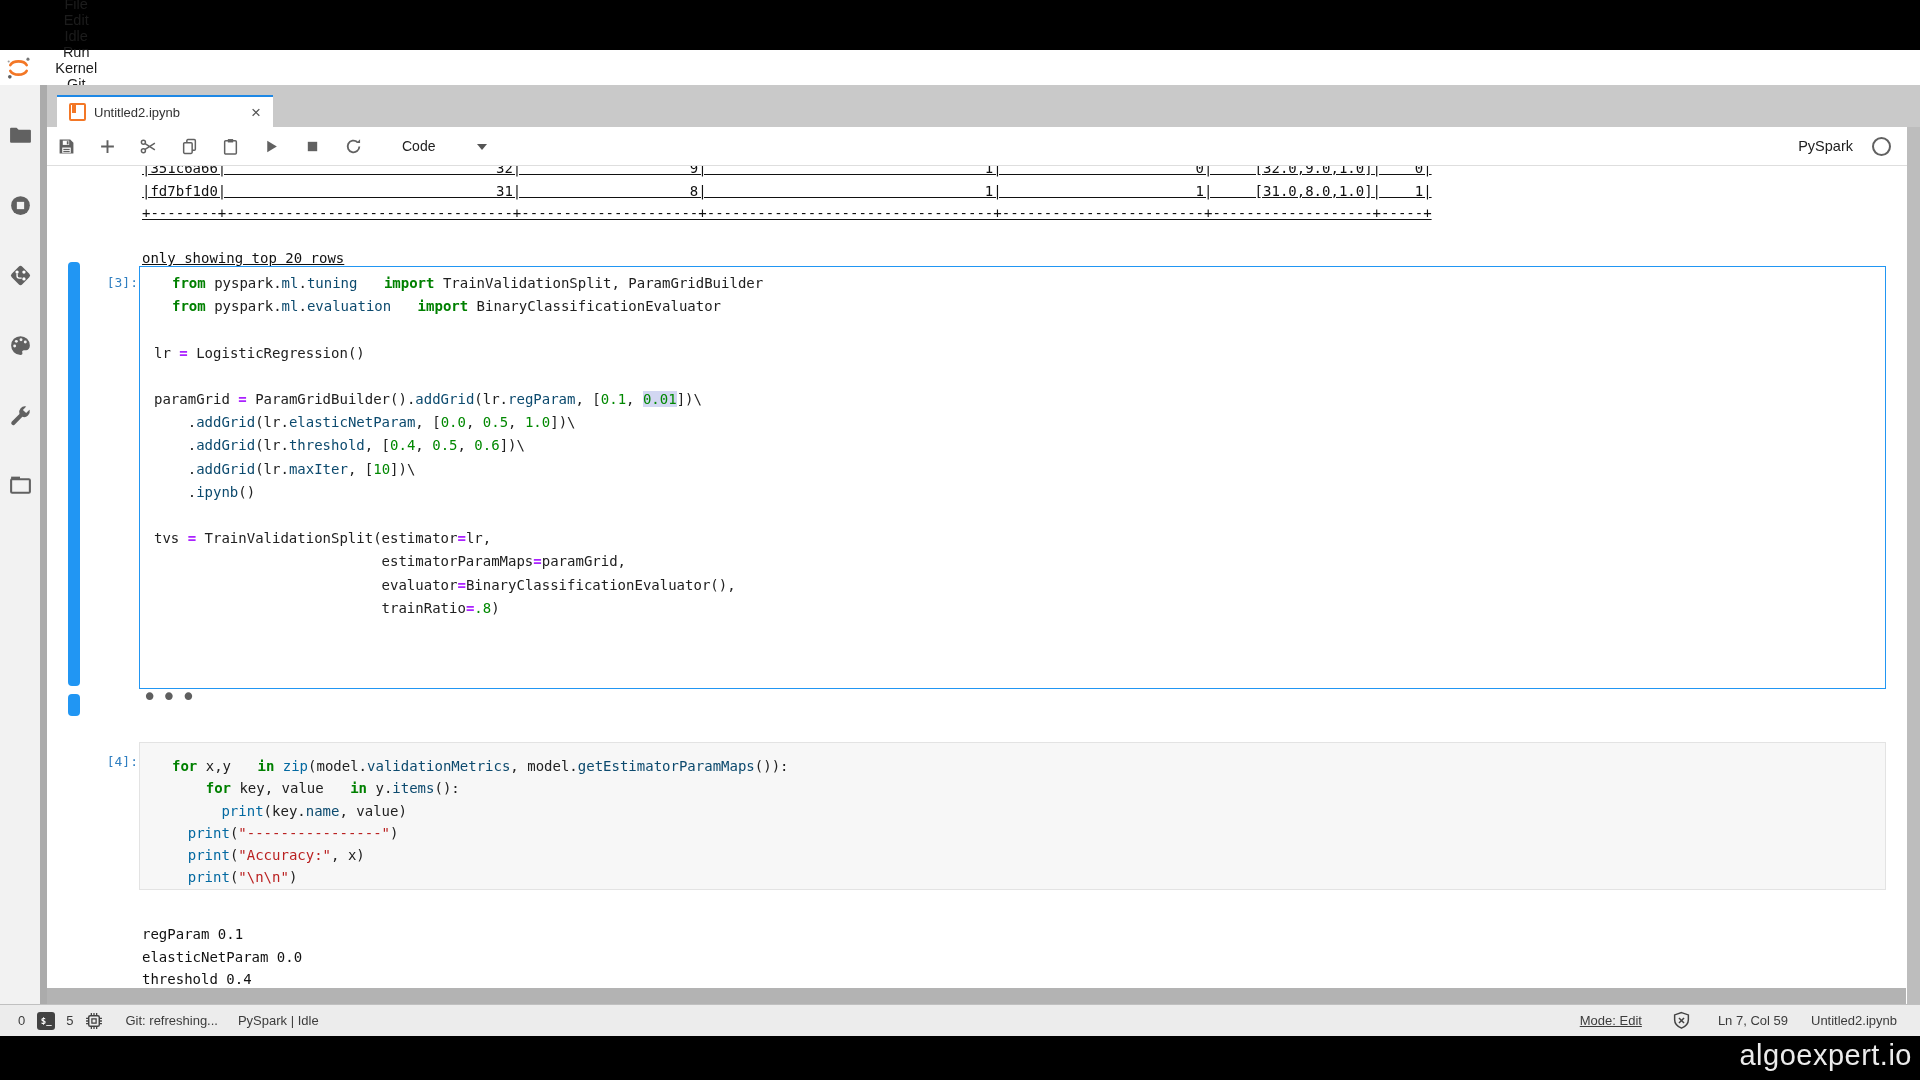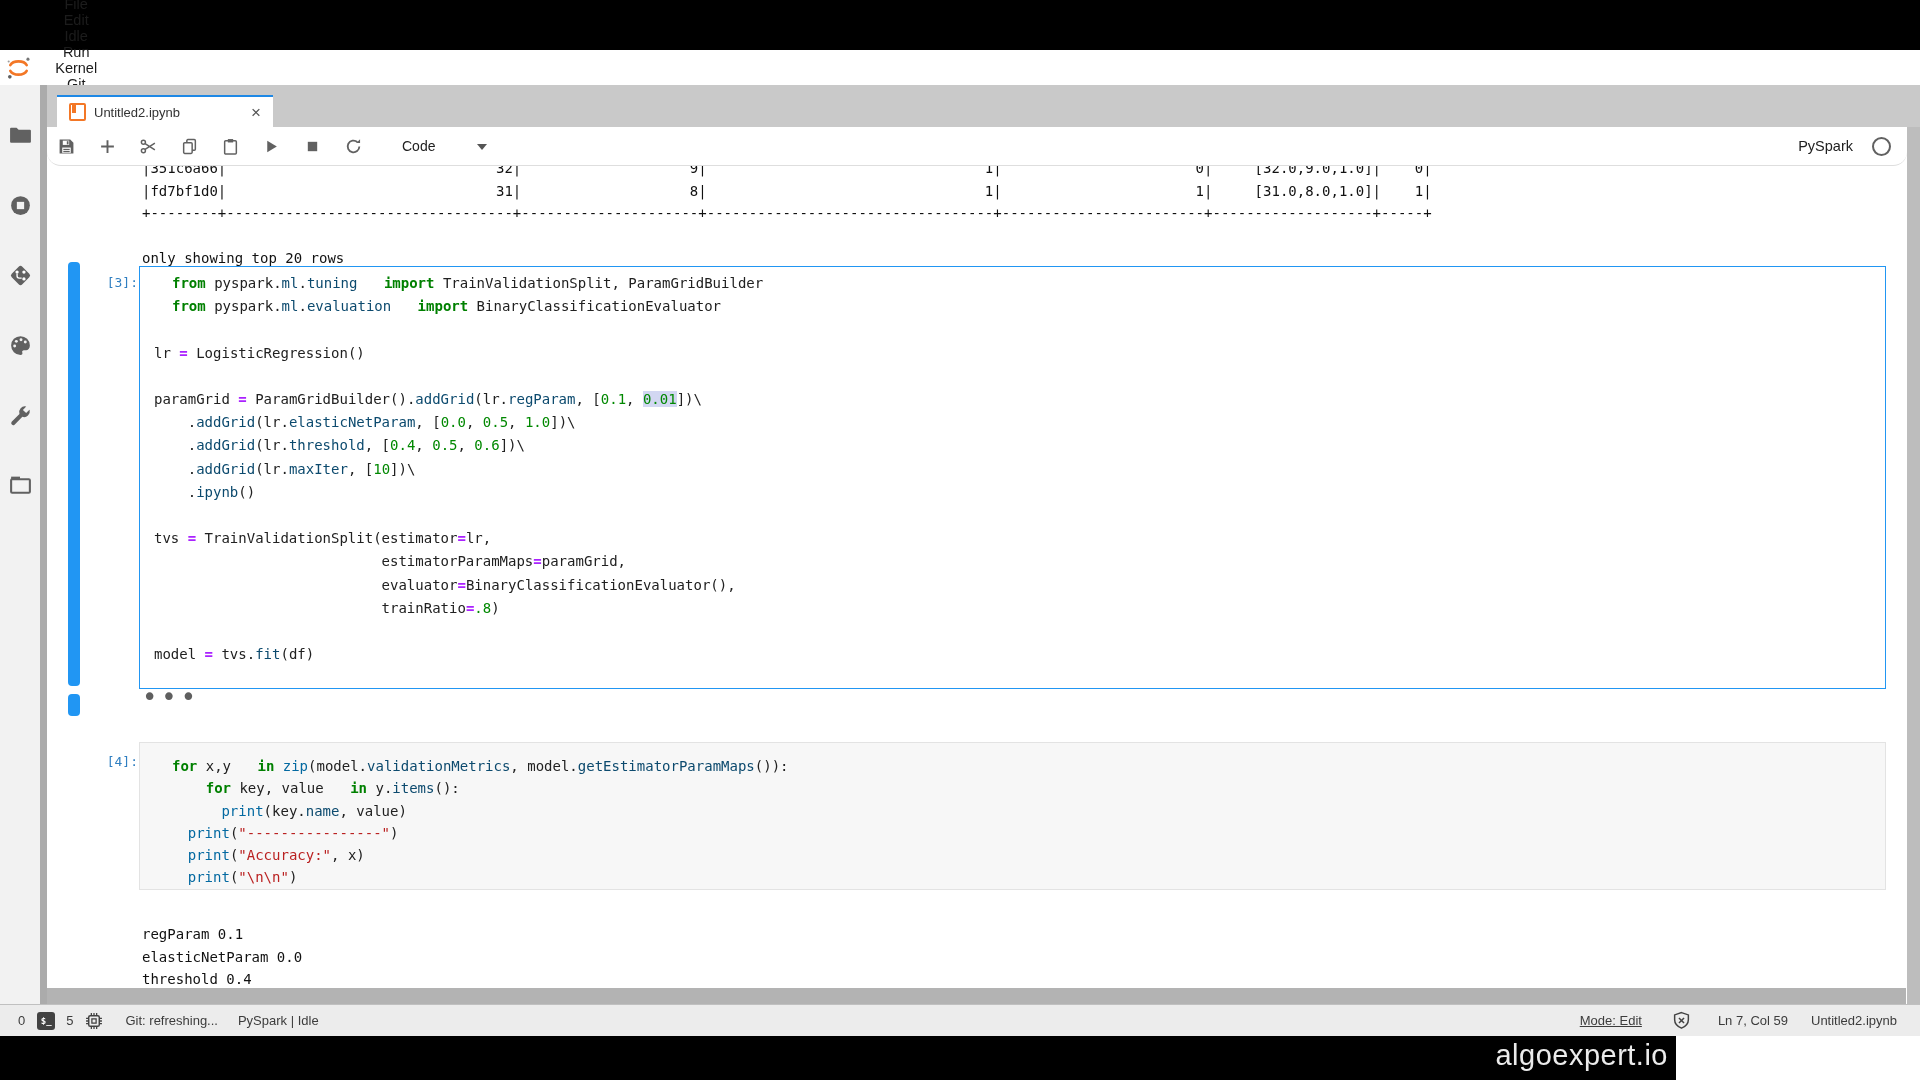--- a/index.html
+++ b/index.html
@@ -1,56 +1,56 @@
 <!DOCTYPE html>
 <html><head>
 <meta charset="utf-8">
 <style>
   html,body{margin:0;padding:0;background:#000;}
   #root{position:relative;width:1920px;height:1080px;background:#fff;overflow:hidden;
         font-family:"Liberation Sans",sans-serif;}
   
   .topband{position:absolute;left:0;top:0;width:1920px;height:50px;background:#000;}
-  .blackbar{position:absolute;left:0;top:1036px;width:1676px;height:44px;background:#000;}
+  .blackbar{position:absolute;left:0;top:1036px;width:1920px;height:44px;background:#000;}
   .watermark{position:absolute;right:8px;top:3px;font-size:29px;color:#ebebeb;letter-spacing:.5px;}
   
   .menubar{position:absolute;left:0;top:50px;width:1920px;height:35px;background:#fff;
            display:flex;align-items:center;}
   .logo{width:27px;height:30px;margin:0 7px 0 5px;}
   .menu-item{padding:0 11px;font-size:14.5px;color:#1c1c1c;cursor:default;}
   
   .tabbar{position:absolute;left:47px;top:85px;width:1873px;height:42px;background:#c9c9c9;}
   .tab{position:absolute;left:10px;bottom:0;width:216px;height:30px;background:#fff;
        border-top:2px solid #1e88e5;display:flex;align-items:center;}
   .tab-icon{width:13px;height:14px;border:2px solid #f37726;border-radius:2px;
             margin:0 8px 0 12px;position:relative;background:#fff;}
   .tab-icon::before{content:"";position:absolute;left:1px;top:-1px;width:4px;height:9px;background:#f37726;}
   .tab-title{font-size:13px;color:#333;flex:1;}
   .tab-close{font-size:17px;color:#555;margin-right:12px;line-height:1;}
   
   .toolbar{position:absolute;left:47px;top:127px;width:1860px;height:39px;background:#fff;
            border-bottom:1px solid #dedede;display:flex;align-items:center;
-           padding-left:11px;box-sizing:border-box;border-radius:14px;}
+           padding-left:11px;box-sizing:border-box;}
   .tbtn{width:17px;height:17px;margin-right:24px;display:flex;align-items:center;justify-content:center;}
   .code-label{font-size:14px;color:#212121;margin-left:16px;}
   .caret{width:0;height:0;border:5px solid transparent;border-top:6px solid #555;
          margin-left:42px;margin-top:6px;}
   .tb-spacer{flex:1;}
   .kernel-name{font-size:14.5px;color:#212121;}
   .kernel-circle{width:15px;height:15px;border:2px solid #616161;border-radius:50%;
                  margin:0 16px 0 19px;}
   
   .sidebar{position:absolute;left:0;top:85px;width:40px;height:919px;background:#f2f2f2;
            display:flex;flex-direction:column;align-items:center;padding-top:38px;box-sizing:border-box;}
   .sb-icon{width:25px;height:25px;margin-bottom:45px;}
   .splitter{position:absolute;left:40px;top:85px;width:7px;height:919px;background:#ababab;}
   
   .content{position:absolute;left:47px;top:166px;width:1859px;height:822px;background:#fff;overflow:hidden;}
   pre.scrollback{position:absolute;left:95px;top:-9px;margin:0;
-       font-family:"DejaVu Sans Mono",monospace;font-size:14px;line-height:22.5px;color:#111;}
+       font-family:"DejaVu Sans Mono",monospace;font-size:14px;line-height:22.5px;color:#111;text-decoration:underline;}
   .collapser{position:absolute;left:21px;width:12px;border-radius:4px;background:#2196f3;}
   #bar1{top:96px;height:424px;}
   #bar2{top:528px;height:22px;}
   .prompt{position:absolute;left:0;width:91px;text-align:right;
        font-family:"DejaVu Sans Mono",monospace;font-size:13px;color:#307fc1;}
   #prompt3{top:109px;} #prompt4{top:588px;}
   .cell{position:absolute;left:92px;width:1747px;box-sizing:border-box;}
   #cell3{top:100px;height:423px;border:1px solid #2196f3;background:#fff;padding:5px 0 0 14px;}
   #cell4{top:576px;height:148px;border:1px solid #e3e3e3;background:#f7f7f7;padding:12px 0 0 14px;}
   .cm-line{font-family:"DejaVu Sans Mono",monospace;font-size:14px;line-height:23.2px;
@@ -228,21 +228,20 @@
         <div class="cm-line"><span class="tk-txt">    .</span><span class="tk-prop">addGrid</span><span class="tk-txt">(lr.</span><span class="tk-prop">elasticNetParam</span><span class="tk-txt">, [</span><span class="tk-num">0.0</span><span class="tk-txt">, </span><span class="tk-num">0.5</span><span class="tk-txt">, </span><span class="tk-num">1.0</span><span class="tk-txt">])\</span></div>
         <div class="cm-line"><span class="tk-txt">    .</span><span class="tk-prop">addGrid</span><span class="tk-txt">(lr.</span><span class="tk-prop">threshold</span><span class="tk-txt">, [</span><span class="tk-num">0.4</span><span class="tk-txt">, </span><span class="tk-num">0.5</span><span class="tk-txt">, </span><span class="tk-num">0.6</span><span class="tk-txt">])\</span></div>
         <div class="cm-line"><span class="tk-txt">    .</span><span class="tk-prop">addGrid</span><span class="tk-txt">(lr.</span><span class="tk-prop">maxIter</span><span class="tk-txt">, [</span><span class="tk-num">10</span><span class="tk-txt">])\</span></div>
         <div class="cm-line"><span class="tk-txt">    .</span><span class="tk-prop">ipynb</span><span class="tk-txt">()</span></div>
         <div class="cm-line">&nbsp;</div>
         <div class="cm-line"><span class="tk-txt">tvs </span><span class="tk-op">=</span><span class="tk-txt"> TrainValidationSplit(estimator</span><span class="tk-op">=</span><span class="tk-txt">lr,</span></div>
         <div class="cm-line"><span class="tk-txt">                           estimatorParamMaps</span><span class="tk-op">=</span><span class="tk-txt">paramGrid,</span></div>
         <div class="cm-line"><span class="tk-txt">                           evaluator</span><span class="tk-op">=</span><span class="tk-txt">BinaryClassificationEvaluator(),</span></div>
         <div class="cm-line"><span class="tk-txt">                           trainRatio</span><span class="tk-op">=</span><span class="tk-num">.8</span><span class="tk-txt">)</span></div>
         <div class="cm-line">&nbsp;</div>
-        <div class="cm-line"><span class="tk-txt">model </span><span class="tk-op">=</span><span class="tk-txt"> tvs.</span><span class="tk-prop">fit</span><span class="tk-txt">(df)</span></div>
       </div>
 
     <div class="collapser" id="bar2"></div>
     <div class="dots">•••</div>
 
     <div class="prompt" id="prompt4">[4]:</div>
     <div class="cell" id="cell4">
         <div class="cm-line"><span class="tk-kw">for</span><span class="tk-txt"> x,y </span><span class="tk-kw">in</span><span class="tk-txt"> </span><span class="tk-bi">zip</span><span class="tk-txt">(model.</span><span class="tk-prop">validationMetrics</span><span class="tk-txt">, model.</span><span class="tk-prop">getEstimatorParamMaps</span><span class="tk-txt">()):</span></div>
         <div class="cm-line"><span class="tk-txt">    </span><span class="tk-kw">for</span><span class="tk-txt"> key, value </span><span class="tk-kw">in</span><span class="tk-txt"> y.</span><span class="tk-prop">items</span><span class="tk-txt">():</span></div>
         <div class="cm-line"><span class="tk-txt">        </span><span class="tk-bi">print</span><span class="tk-txt">(key.</span><span class="tk-prop">name</span><span class="tk-txt">, value)</span></div>

